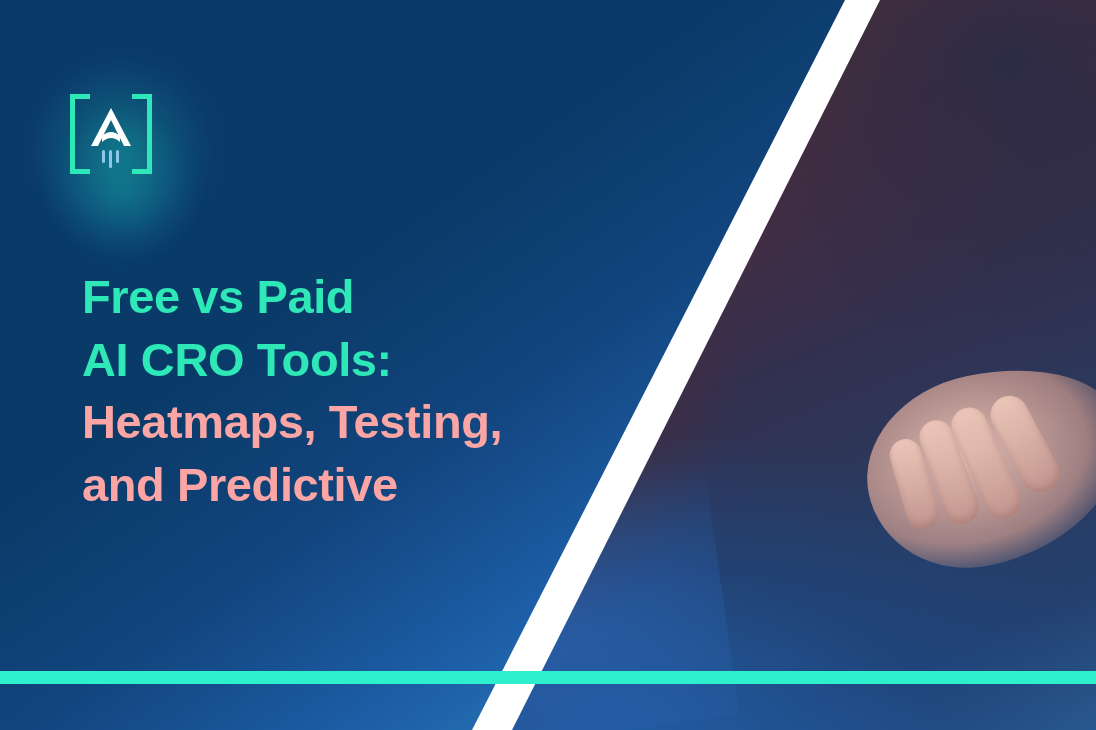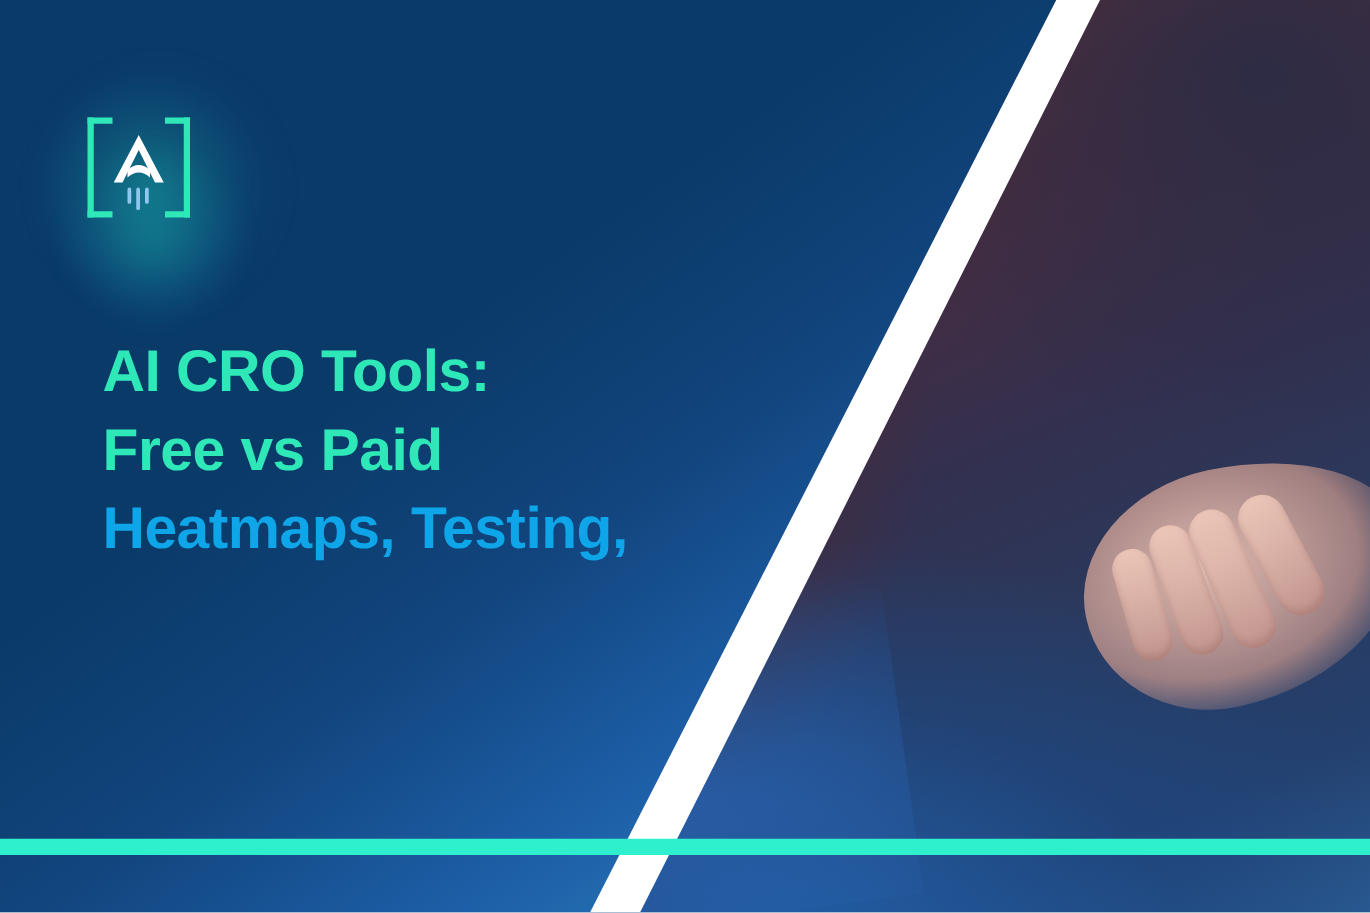--- a/index.html
+++ b/index.html
@@ -339,21 +339,21 @@
     top: 266px;
     width: 540px;
     font-weight: 700;
     font-size: 47px;
     line-height: 1.33;
     letter-spacing: -0.4px;
     color: #ffffff;
     font-family: "Liberation Sans", sans-serif;
   }
   .headline .accent { color: #2ee8b8; display: block; }
-  .headline .plain  { color: #0ea5e9; display: block; }
+  .headline .plain  { color: #fca5a5; display: block; }
 </style>
 </head>
 <body>
 
 <div id="banner">
 
   <div class="bg-base"></div>
   <div class="logo-glow"></div>
   <div class="logo-glow b"></div>
 
@@ -468,18 +468,19 @@
     <svg class="logo-a" viewBox="0 0 44 44">
       <path d="M22 2 L42 40 L35 40 L22 14 L9 40 L2 40 Z" fill="#ffffff"></path>
       <path d="M13 30 Q22 22 31 30 L31 36 Q22 28 13 36 Z" fill="#ffffff"></path>
     </svg>
     <div class="logo-tick t1"></div>
     <div class="logo-tick t2"></div>
     <div class="logo-tick t3"></div>
   </div>
 
   <div class="headline">
+    <span class="accent">Free vs Paid</span>
     <span class="accent">AI CRO Tools:</span>
-    <span class="accent">Free vs Paid</span>
     <span class="plain">Heatmaps, Testing,</span>
+    <span class="plain">and Predictive</span>
   </div>
 
 </div>
 
 </body></html>

